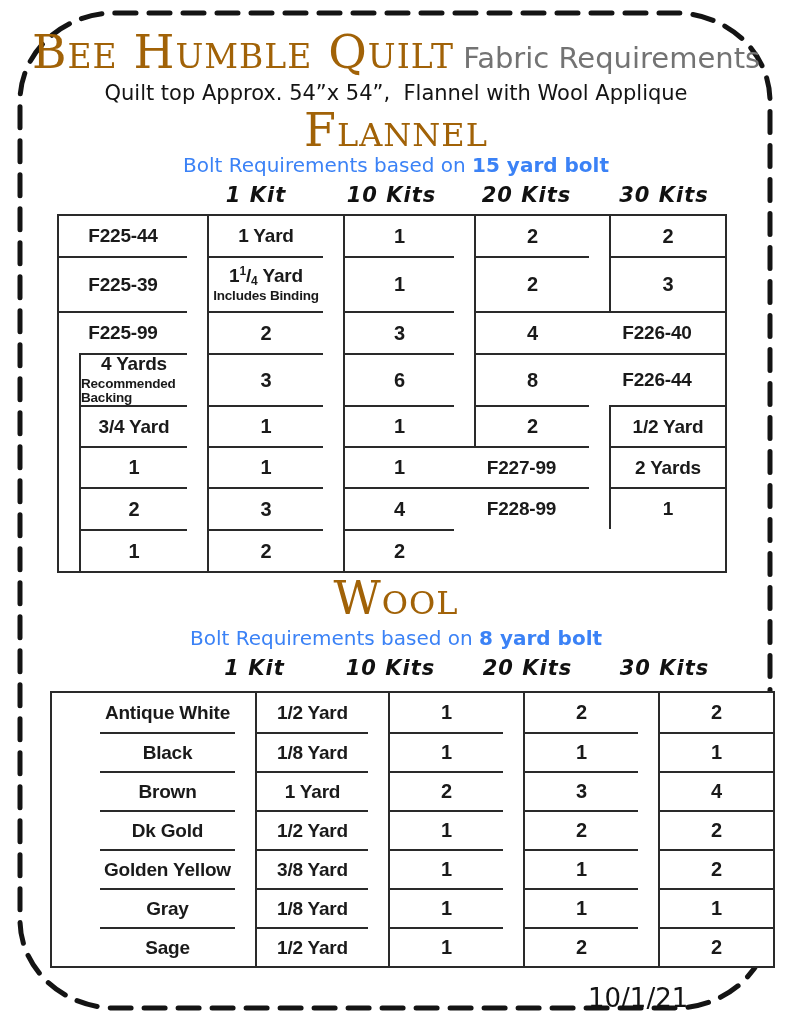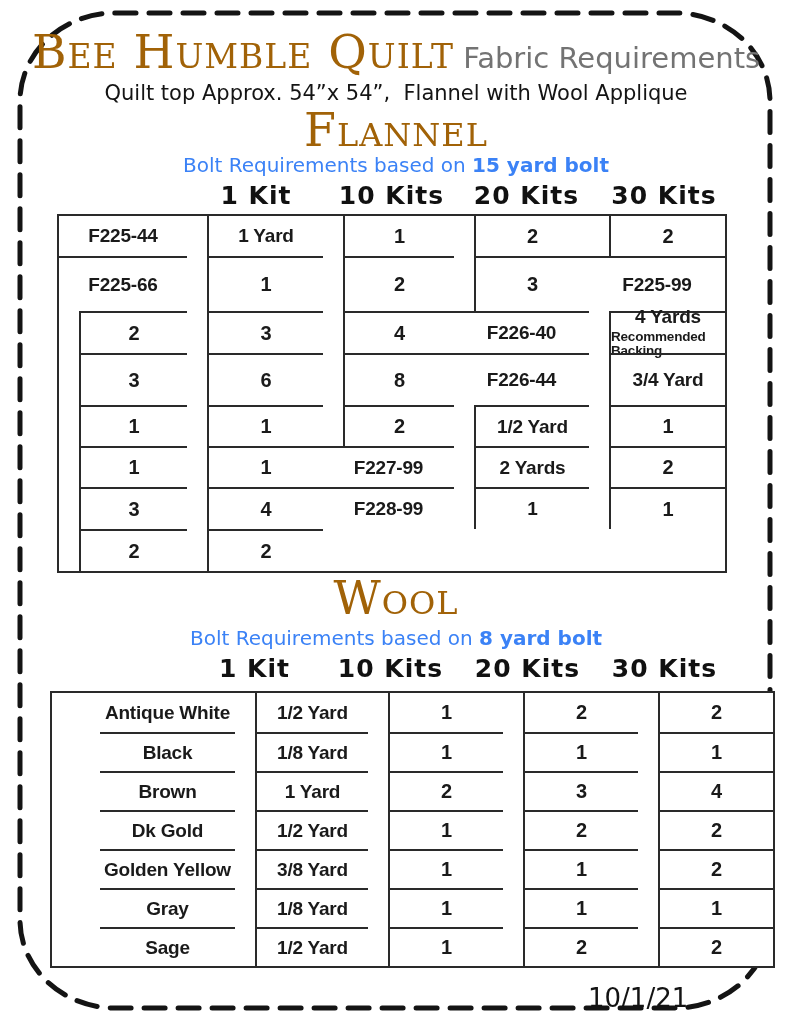--- a/index.html
+++ b/index.html
@@ -38,22 +38,23 @@
   .wool-heading{top:574px;}
 
   .bolt-line{font-size:20px;color:#3b82f6;}
   .flannel-bolt{top:153px;}
   .wool-bolt{top:626px;}
   .bolt-bold{font-weight:bold;}
 
   
   .kit-header{
     display:grid;height:30px;
-    font-weight:bold;font-size:25px;
+    font-weight:bold;font-size:21px;
     align-items:center;
+    font-style:italic;
   }
   .kh-cell{text-align:center;letter-spacing:1px;}
   .flannel-cols{grid-template-columns:130px 138px 133px 137px 138px;}
   .wool-cols{grid-template-columns:137px 135px 137px 137px 137px;}
   .flannel-kits{top:180px;left:57px;}
   .wool-kits{top:653px;left:50px;}
 
   
   .grid{
     display:grid;
@@ -118,21 +119,25 @@
   </div>
 
   <div class="abs grid flannel-grid">
       <div class="cell item-cell">F225-44</div>
       <div class="cell yard-cell bl">
         <div class="yard-main">1 Yard</div>
       </div>
       <div class="cell kit-cell bl">1</div>
       <div class="cell kit-cell bl">2</div>
       <div class="cell kit-cell bl">2</div>
-      <div class="cell item-cell bt">F225-66</div>
+      <div class="cell item-cell bt">F225-39</div>
+      <div class="cell yard-cell bt bl">
+        <div class="yard-main"><div class="" style="display: inline;">1</div><div class="sup" style="display: inline;">1</div><div class="" style="display: inline;">/</div><div class="sub" style="display: inline;">4</div><div class="" style="display: inline;">&nbsp;Yard</div></div>
+        <div class="note">Includes Binding</div>
+      </div>
       <div class="cell kit-cell bt bl">1</div>
       <div class="cell kit-cell bt bl">2</div>
       <div class="cell kit-cell bt bl">3</div>
       <div class="cell item-cell bt">F225-99</div>
       <div class="cell kit-cell bt bl">2</div>
       <div class="cell kit-cell bt bl">3</div>
       <div class="cell kit-cell bt bl">4</div>
       <div class="cell item-cell bt">F226-40</div>
       <div class="cell yard-cell bt bl">
         <div class="yard-main">4 Yards</div>

